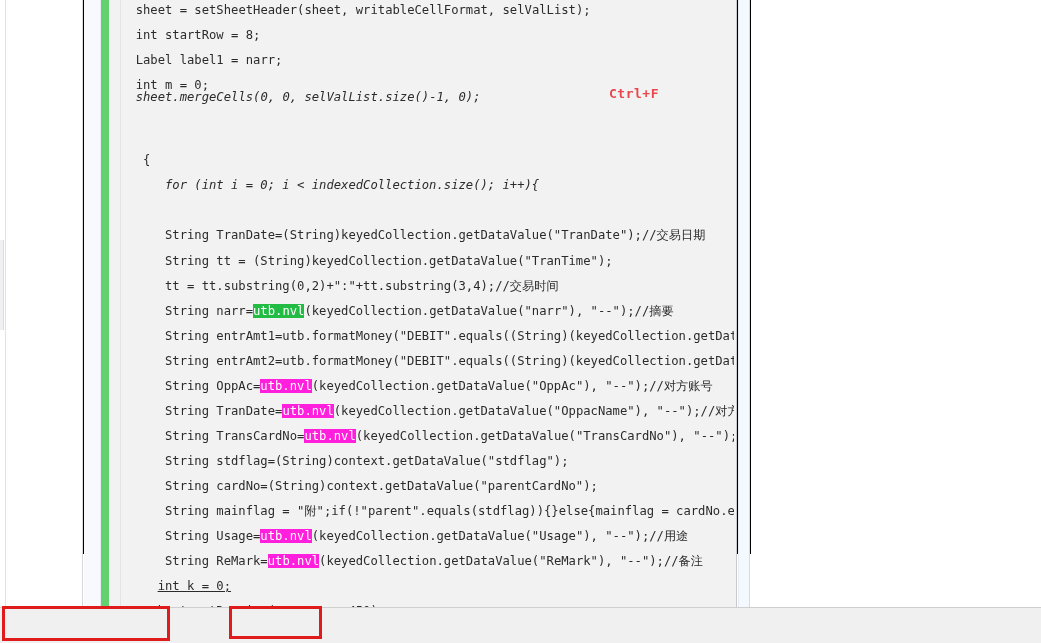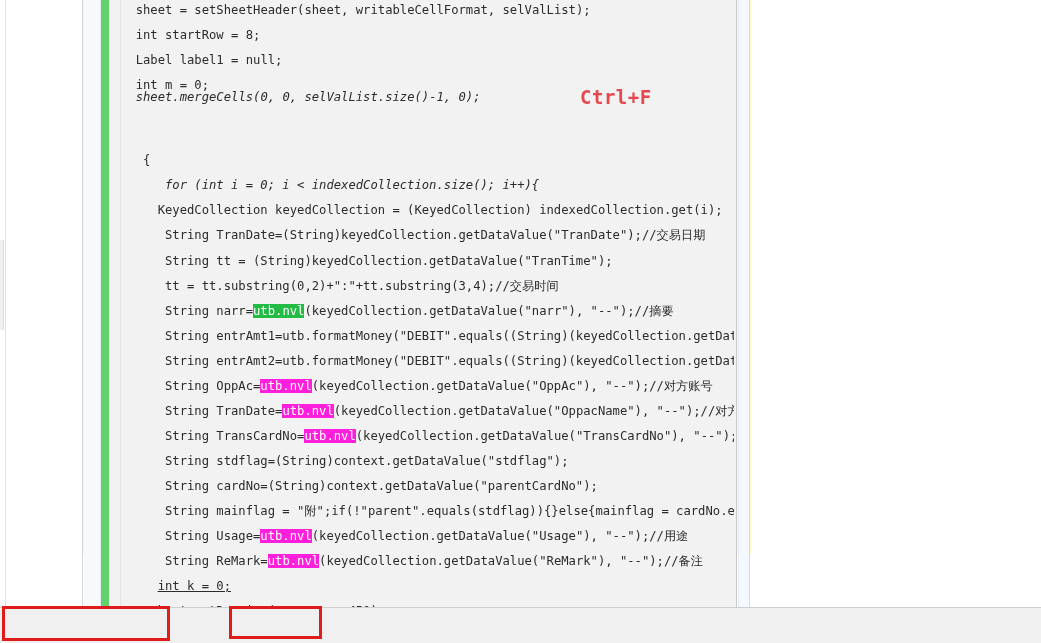--- a/index.html
+++ b/index.html
@@ -13,21 +13,21 @@
     overflow: hidden;
     font-family: "Liberation Sans", sans-serif;
     position: relative;
   }
 
   
   #app {
     position: absolute;
     left: 0; top: 0;
     width: 1041px; height: 554px;
-    background: #fef9c3;
+    background: #000000;
   }
 
   
   .left-edge-strip {
     position: absolute;
     left: 0; top: 0;
     width: 6px; height: 607px;
     background: #ffffff;
     border-right: 1px solid #e2e2e4;
     box-sizing: border-box;
@@ -123,23 +123,23 @@
   .right-blank {
     position: absolute;
     left: 751px; top: 0;
     width: 290px; height: 607px;
     background: #ffffff;
   }
 
   
   .annot-ctrlf {
     position: absolute;
-    left: 580px; top: 86px;
+    left: 609px; top: 86px;
     font-family: "DejaVu Sans Mono", "Liberation Mono", monospace;
-    font-size: 19px;
+    font-size: 13px;
     font-weight: 700;
     color: #e8484d;
     letter-spacing: 0.5px;
     white-space: nowrap;
   }
 
   
   .find-bar {
     position: absolute;
     left: 0; top: 607px;
@@ -168,26 +168,25 @@
   <div class="left-edge-handle"></div>
   <div class="left-panel"></div>
 
   <div class="editor-gutter-track"></div>
   <div class="change-bar"></div>
   <div class="gutter-fold"></div>
 
   <div class="code-surface" id="code-surface">
       <div class="code-line" style="top: 2px; padding-left: 14.66px;"><span>sheet = setSheetHeader(sheet, writableCellFormat, selValList);</span></div>
       <div class="code-line" style="top: 27.05px; padding-left: 14.66px;"><span>int startRow = 8;</span></div>
-      <div class="code-line" style="top: 52.1px; padding-left: 14.66px;"><span>Label label1 = null;</span></div>
+      <div class="code-line" style="top: 52.1px; padding-left: 14.66px;"><span>Label label1 = narr;</span></div>
       <div class="code-line" style="top: 77.15px; padding-left: 14.66px;"><span>int m = 0;</span></div>
       <div class="code-line" style="top: 89px; padding-left: 14.66px; font-style: italic;"><span>sheet.mergeCells(0, 0, selValList.size()-1, 0);</span></div>
       <div class="code-line" style="top: 152.3px; padding-left: 21.99px;"><span>{</span></div>
       <div class="code-line" style="top: 177.35px; padding-left: 43.98px; font-style: italic;"><span>for (int i = 0; i &lt; indexedCollection.size(); i++){</span></div>
-      <div class="code-line" style="top: 202.4px; padding-left: 36.65px;"><span>KeyedCollection keyedCollection = (KeyedCollection) indexedCollection.get(i);</span></div>
       <div class="code-line" style="top: 227.45px; padding-left: 43.98px;"><span>String TranDate=(String)keyedCollection.getDataValue("TranDate");//交易日期</span></div>
       <div class="code-line" style="top: 252.5px; padding-left: 43.98px;"><span>String tt = (String)keyedCollection.getDataValue("TranTime");</span></div>
       <div class="code-line" style="top: 277.55px; padding-left: 43.98px;"><span>tt = tt.substring(0,2)+":"+tt.substring(3,4);//交易时间</span></div>
       <div class="code-line" style="top: 302.6px; padding-left: 43.98px;"><span>String narr=</span><span class="hl-current">utb.nvl</span><span>(keyedCollection.getDataValue("narr"), "--");//摘要</span></div>
       <div class="code-line" style="top: 327.65px; padding-left: 43.98px;"><span>String entrAmt1=utb.formatMoney("DEBIT".equals((String)(keyedCollection.getDataV</span></div>
       <div class="code-line" style="top: 352.7px; padding-left: 43.98px;"><span>String entrAmt2=utb.formatMoney("DEBIT".equals((String)(keyedCollection.getDataV</span></div>
       <div class="code-line" style="top: 377.75px; padding-left: 43.98px;"><span>String OppAc=</span><span class="hl-other">utb.nvl</span><span>(keyedCollection.getDataValue("OppAc"), "--");//对方账号</span></div>
       <div class="code-line" style="top: 402.8px; padding-left: 43.98px;"><span>String TranDate=</span><span class="hl-other">utb.nvl</span><span>(keyedCollection.getDataValue("OppacName"), "--");//对方户</span></div>
       <div class="code-line" style="top: 427.85px; padding-left: 43.98px;"><span>String TransCardNo=</span><span class="hl-other">utb.nvl</span><span>(keyedCollection.getDataValue("TransCardNo"), "--");//</span></div>
       <div class="code-line" style="top: 452.9px; padding-left: 43.98px;"><span>String stdflag=(String)context.getDataValue("stdflag");</span></div>

